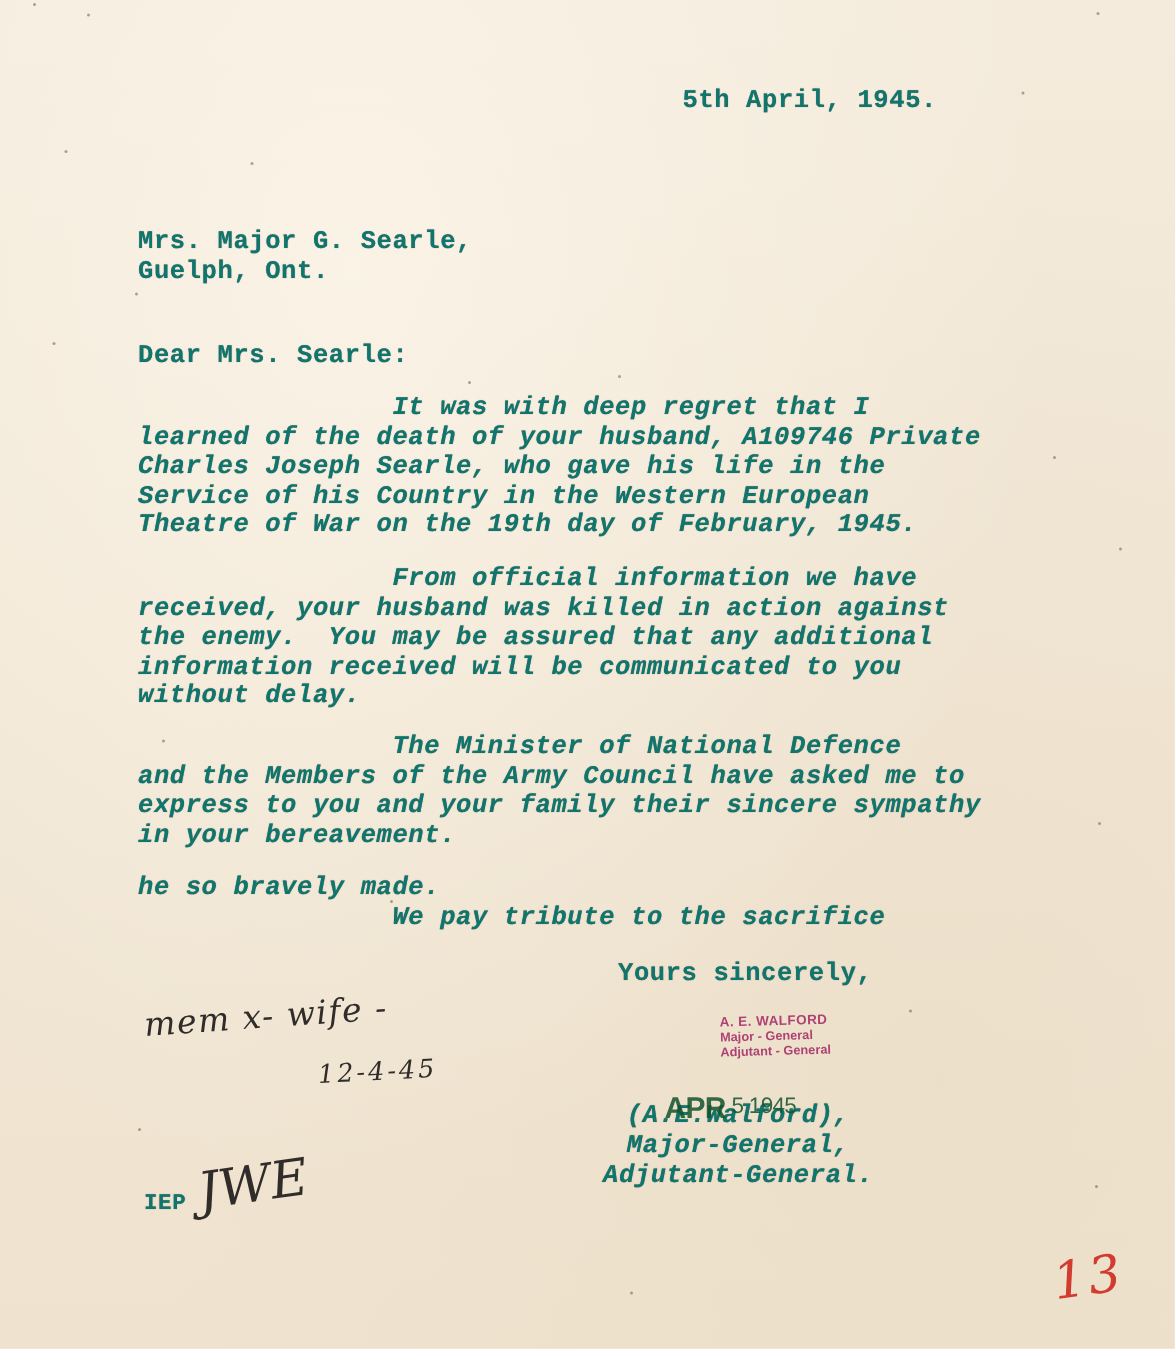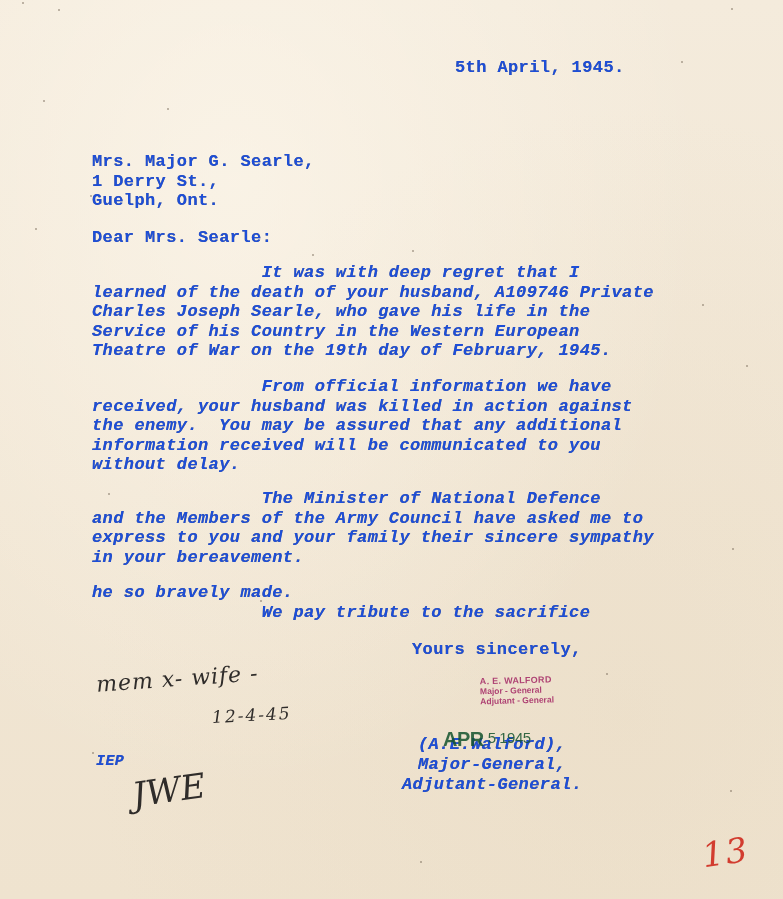--- a/index.html
+++ b/index.html
@@ -31,36 +31,36 @@
       background: #6b5d4d;
       opacity: 0.55;
     }
     .typed {
       position: absolute;
       font-family: "Liberation Mono", "DejaVu Sans Mono", monospace;
       font-weight: bold;
       font-size: 17px;
       line-height: 20px;
       letter-spacing: 0.4px;
-      color: #1d4ed8;
+      color: #0f766e;
       white-space: pre;
       text-shadow: 0 0 0.6px rgba(40,35,30,0.6);
     }
     .date { left: 455px; top: 58px; }
     .addr { left: 92px; top: 152px; line-height: 19.5px; }
     .salutation { left: 92px; top: 228px; }
     .para { left: 92px; line-height: 19.5px; font-style: italic; }
     .p1 { top: 263px; }
     .p2 { top: 377px; }
     .p3 { top: 489px; }
     .p4 { top: 583px; }
     .closing { left: 412px; top: 640px; }
     .sig-block { left: 402px; top: 735px; line-height: 20px; text-align: center; font-style: italic; }
     .sig-line { display: block; }
-    .initials { left: 96px; top: 752px; font-size: 15px; font-style: italic; }
+    .initials { left: 96px; top: 793px; font-size: 15px; }
 
     .stamp {
       position: absolute;
       left: 480px;
       top: 675px;
       width: 100px;
       font-family: "Liberation Sans", "DejaVu Sans", sans-serif;
       font-weight: bold;
       color: #a8326a;
       font-size: 8.5px;
@@ -127,21 +127,21 @@
 <div class="speck" style="left:108px;top:493px;"></div>
 <div class="speck" style="left:732px;top:548px;"></div>
 <div class="speck" style="left:260px;top:600px;"></div>
 <div class="speck" style="left:606px;top:673px;"></div>
 <div class="speck" style="left:420px;top:861px;"></div>
 <div class="speck" style="left:92px;top:752px;"></div>
 <div class="speck" style="left:730px;top:790px;"></div>
 
 <div class="typed date">5th April, 1945.</div>
 
-<div class="typed addr"><span class="sig-line">Mrs. Major G. Searle,</span><span class="sig-line">1 Derry St.,</span><span class="sig-line">Guelph, Ont.</span></div>
+<div class="typed addr"><span class="sig-line">Mrs. Major G. Searle,</span><span class="sig-line">Guelph, Ont.</span></div>
 
 <div class="typed salutation">Dear Mrs. Searle:</div>
 
 <div class="typed para p1"><span class="sig-line">                It was with deep regret that I</span><span class="sig-line">learned of the death of your husband, A109746 Private</span><span class="sig-line">Charles Joseph Searle, who gave his life in the</span><span class="sig-line">Service of his Country in the Western European</span><span class="sig-line">Theatre of War on the 19th day of February, 1945.</span></div>
 
 <div class="typed para p2"><span class="sig-line">                From official information we have</span><span class="sig-line">received, your husband was killed in action against</span><span class="sig-line">the enemy.  You may be assured that any additional</span><span class="sig-line">information received will be communicated to you</span><span class="sig-line">without delay.</span></div>
 
 <div class="typed para p3"><span class="sig-line">                The Minister of National Defence</span><span class="sig-line">and the Members of the Army Council have asked me to</span><span class="sig-line">express to you and your family their sincere sympathy</span><span class="sig-line">in your bereavement.</span></div>
 
 <div class="typed para p4"><span class="sig-line">he so bravely made.</span><span class="sig-line">                We pay tribute to the sacrifice</span></div>

